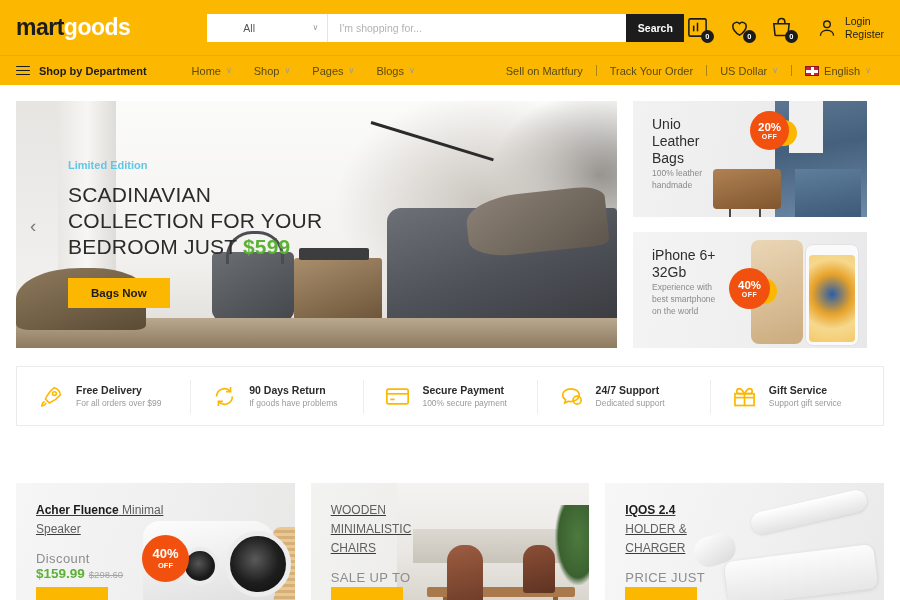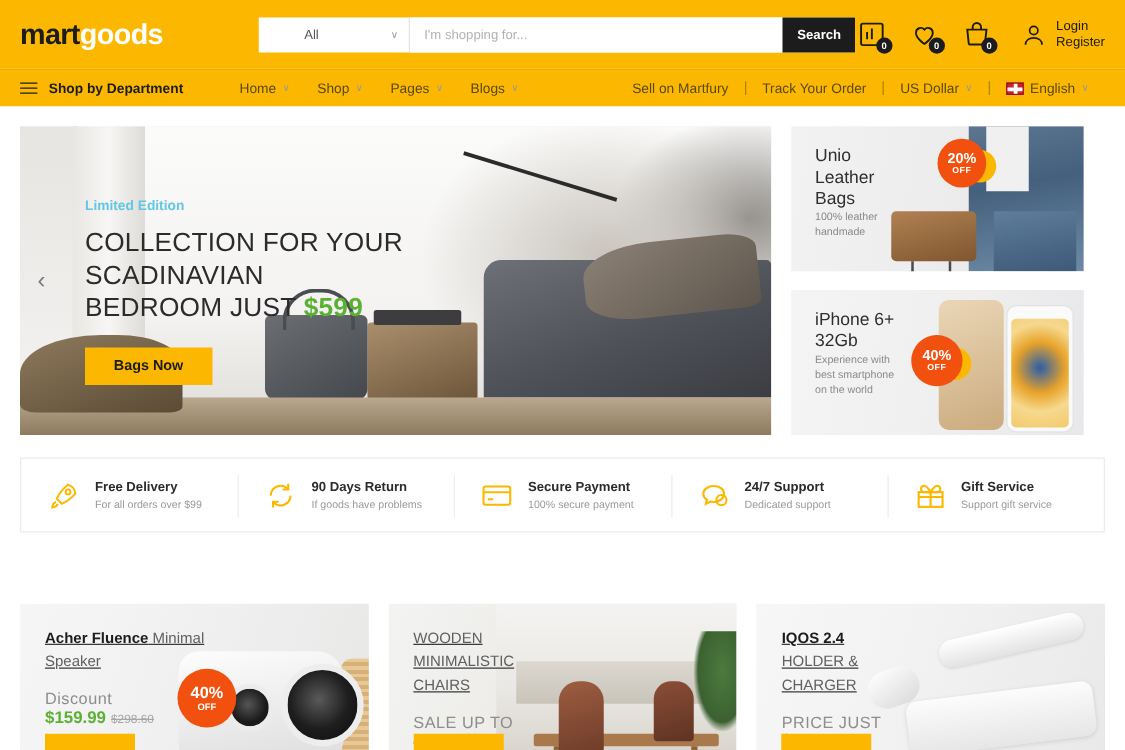--- a/index.html
+++ b/index.html
@@ -596,22 +596,22 @@
     <div class="bed-cloth"></div>
     <div class="stool"></div>
     <div class="books"></div>
     <div class="bag"></div>
     <div class="wood-floor"></div>
     <div class="ottoman"></div>
 
     <div class="slide-content">
       <div class="limited">Limited Edition</div>
       <div class="slide-title">
+        <div>SCADINAVIAN</div>
         <div>COLLECTION FOR YOUR</div>
-        <div>SCADINAVIAN</div>
         <div><span>BEDROOM JUST </span><span class="price">$599</span></div>
       </div>
       <button class="shop-now">Bags Now</button>
     </div>
 
     <div class="slide-arrow">‹</div>
   </div>
 
   <div class="promos">
 

